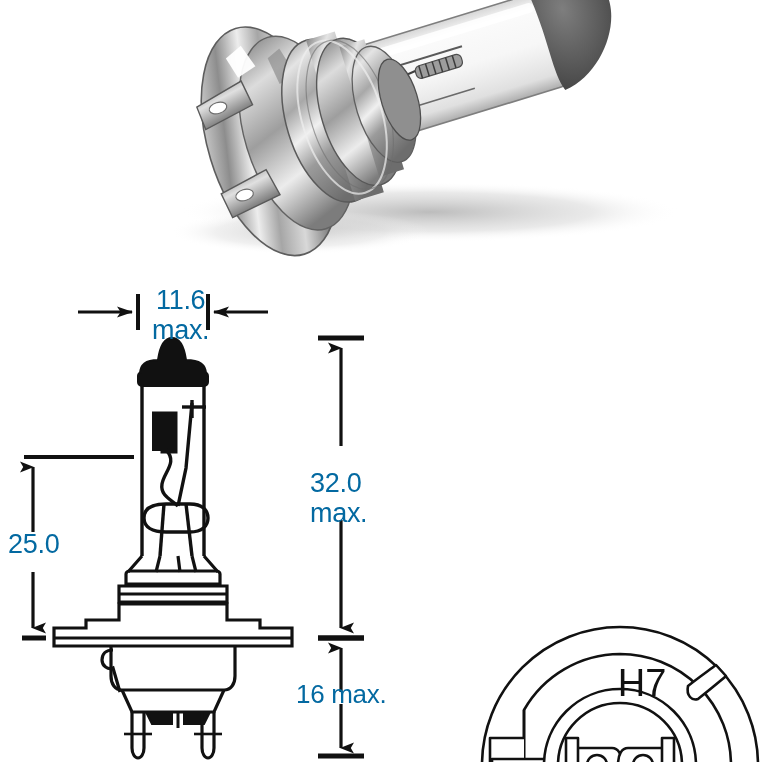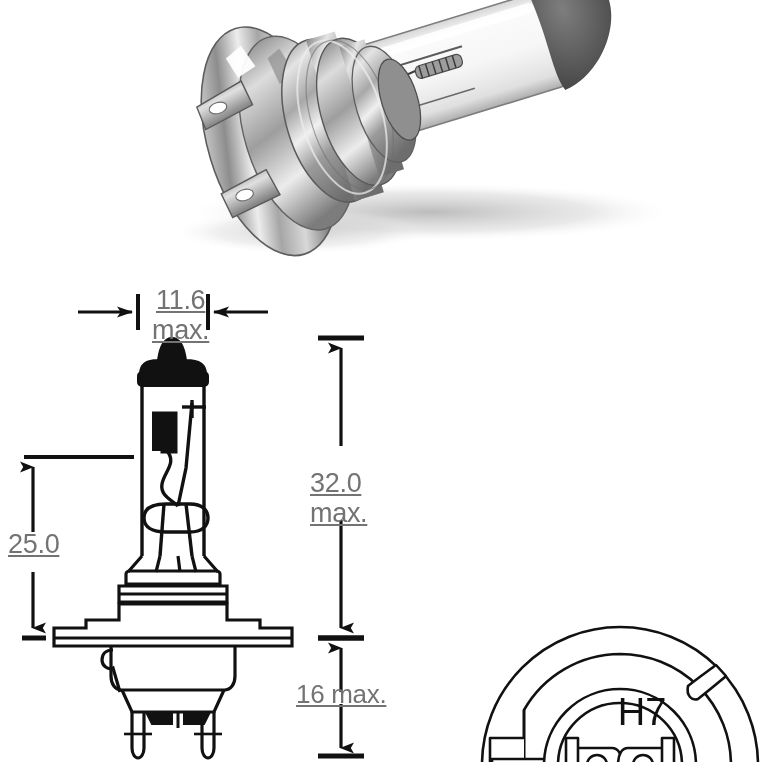--- a/index.html
+++ b/index.html
@@ -33,39 +33,38 @@
     position:absolute;left:0;top:272px;width:762px;height:490px;
     background:#ffffff;
   }
   .draw-svg{position:absolute;left:0;top:0;}
 
   
   .dimtext{
     position:absolute;
     font-family:"Liberation Sans",sans-serif;
     font-size:27px;line-height:30px;
-    color:#737373;
+    color:#0369a1;
     white-space:pre-line;
     letter-spacing:-0.3px;
-    text-decoration:underline;
   }
   #dim-width-label{left:152px;top:285px;text-align:center;}
   #dim-height-label{left:310px;top:468px;text-align:left;}
   #dim-flh-label{left:8px;top:529px;text-align:center;}
   #dim-base-label{left:296px;top:679px;text-align:center;font-size:26px;}
 
   .capcode{
     position:absolute;
     font-family:"Liberation Sans",sans-serif;
     color:#111;
     text-align:center;
     width:240px;
     letter-spacing:0px;
   }
-  #cap-type{left:522px;top:692px;font-size:38px;line-height:40px;}
+  #cap-type{left:522px;top:663px;font-size:38px;line-height:40px;}
   #cap-base{left:522px;top:704px;font-size:42px;line-height:46px;}
 </style>
 </head>
 <body>
 
 <div class="page">
 
   <div class="edge-bar left"></div>
   <div class="edge-bar right"></div>
 

